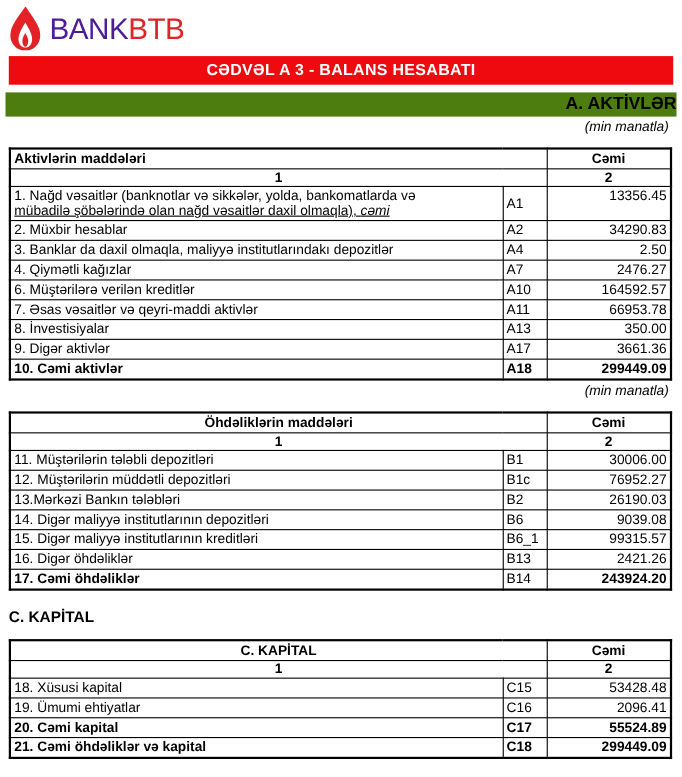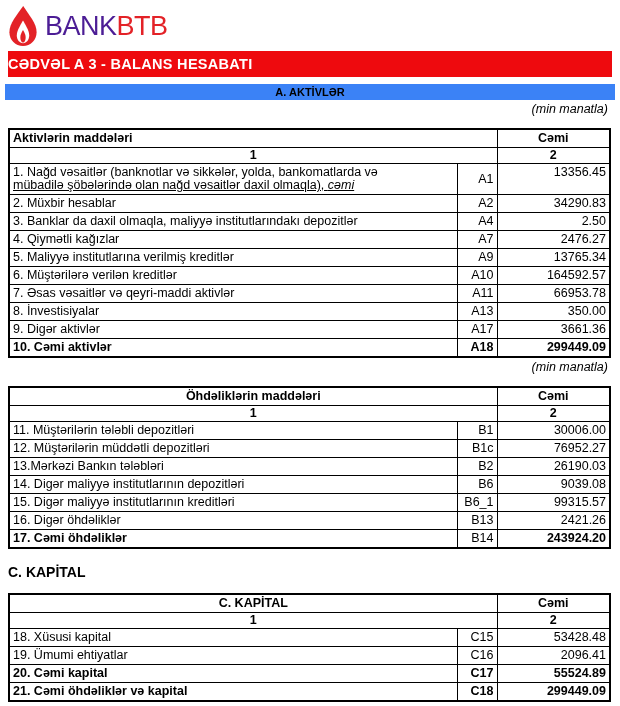--- a/index.html
+++ b/index.html
@@ -10,27 +10,27 @@
   }
   
   .logo-row{display:flex;align-items:center;gap:7px;padding:5px 0 0 8px;height:42px;}
   .flame{width:30px;height:40px;flex:0 0 auto;}
   .logo-text{font-size:27px;font-weight:400;letter-spacing:-0.5px;line-height:40px;}
   .logo-bank{color:#4c1d95;}
   .logo-btb{color:#e32227;}
   
   .banner{
     margin:4px 8px 0 8px;height:26px;background:#ee0a0e;
-    color:#fff;font-weight:bold;font-size:14.5px;text-align:left;
+    color:#fff;font-weight:bold;font-size:14.5px;text-align:center;
     line-height:26px;letter-spacing:0.3px;
   }
   
   .strip-heading{
-    margin:7px 5px 0 5px;background:#3b82f6;
-    text-align:center;font-weight:bold;font-size:11px;padding:2px 0;
+    margin:7px 5px 0 5px;background:#4d7c0f;
+    text-align:right;font-weight:bold;font-size:16px;padding:2px 0;
   }
   .left-heading{
     margin:15px 0 0 8px;font-weight:bold;font-size:14px;
   }
   .unit-note{
     text-align:right;font-style:italic;font-size:12.5px;
     margin:2px 12px 12px 0;line-height:14px;
   }
   .pre-table-gap{height:13px;}
   
@@ -43,21 +43,21 @@
   th,td{
     border:1px solid #000;font-size:12.5px;line-height:13px;
     padding:2px 3px;overflow:hidden;
   }
   th{font-weight:bold;}
   .th-items{text-align:center;}
   .th-items.left{text-align:left;margin-left:16px;}
   .th-total{text-align:center;}
   .colnum{text-align:center;font-weight:bold;padding:1px 3px;}
   td.c-label{text-align:left;}
-  td.c-code{text-align:right;vertical-align:middle;}
+  td.c-code{text-align:left;vertical-align:middle;}
   td.c-value{text-align:right;vertical-align:top;}
   tr.total-row td{font-weight:bold;}
   tr.total-row td.nb{font-weight:normal;}
   .u{text-decoration:underline;text-align:right;}
   .u em{font-style:italic;}
   section{margin:0;}
 </style>
 </head>
 <body>
 
@@ -106,25 +106,20 @@
           <td class="c-label">3. Banklar da daxil olmaqla, maliyyə institutlarındakı depozitlər</td>
           <td class="c-code">A4</td>
           <td class="c-value">2.50</td>
         </tr>
         <tr>
           <td class="c-label">4. Qiymətli kağızlar</td>
           <td class="c-code">A7</td>
           <td class="c-value">2476.27</td>
         </tr>
         <tr>
-          <td class="c-label">5. Maliyyə institutlarına verilmiş kreditlər</td>
-          <td class="c-code">A9</td>
-          <td class="c-value">13765.34</td>
-        </tr>
-        <tr>
           <td class="c-label">6. Müştərilərə verilən kreditlər</td>
           <td class="c-code">A10</td>
           <td class="c-value">164592.57</td>
         </tr>
         <tr>
           <td class="c-label">7. Əsas vəsaitlər və qeyri-maddi aktivlər</td>
           <td class="c-code">A11</td>
           <td class="c-value">66953.78</td>
         </tr>
         <tr>

